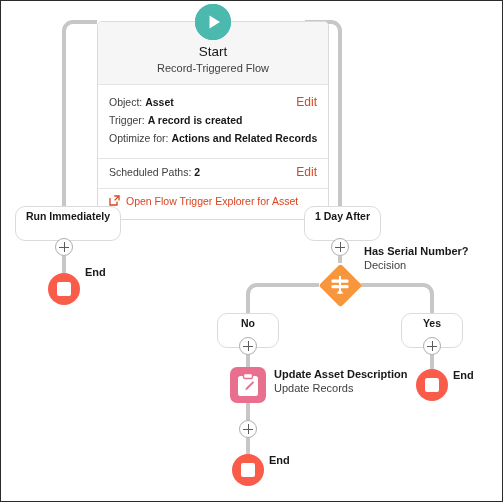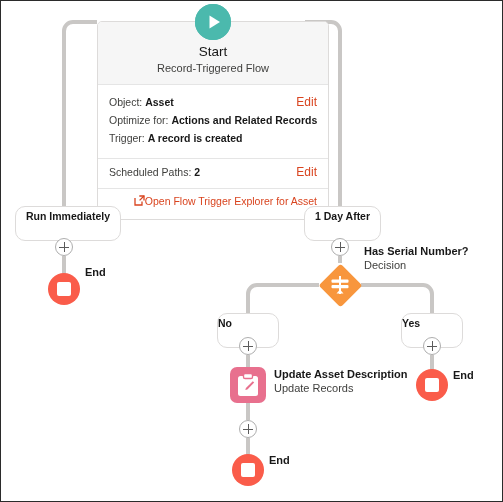--- a/index.html
+++ b/index.html
@@ -96,41 +96,42 @@
   }
   .start-divider {
     border-top: 1px solid #e5e5e5;
     margin: 5px 0 0;
   }
   .sched-block { padding: 4px 11px 2px; position: relative; }
   .link-block {
     padding: 3px 11px 9px;
     display: flex;
     align-items: center;
-    justify-content: flex-end;
+    gap: 6px;
   }
   .link-text {
     font-size: 10.5px;
     color: #d9441f;
     cursor: pointer;
     line-height: 14px;
   }
   .ext-icon { flex: none; display: block; }
 
   
   .pill {
     position: absolute;
     height: 35px;
     line-height: 18px;
     background: #ffffff;
     border: 1px solid #dddbda;
     border-radius: 10px;
     font-size: 10.5px;
     font-weight: bold;
     color: #181818;
+    text-align: center;
     box-sizing: border-box;
     padding: 0 10px;
     white-space: nowrap;
     z-index: 5;
   }
 
   
   .plus {
     position: absolute;
     width: 18px;
@@ -283,27 +284,27 @@
 
     <div class="start-body">
 
       <div class="detail-row">
         <span>Object:</span>
         <span class="val">Asset</span>
         <span class="edit-link">Edit</span>
       </div>
 
       <div class="detail-row">
+        <span>Trigger:</span>
+        <span class="val">A record is created</span>
+      </div>
+
+      <div class="detail-row">
         <span>Optimize for:</span>
         <span class="val">Actions and Related Records</span>
-      </div>
-
-      <div class="detail-row">
-        <span>Trigger:</span>
-        <span class="val">A record is created</span>
       </div>
 
     </div>
 
     <div class="start-divider"></div>
 
     <div class="sched-block">
       <div class="detail-row">
         <span>Scheduled Paths:</span>
         <span class="val">2</span>

